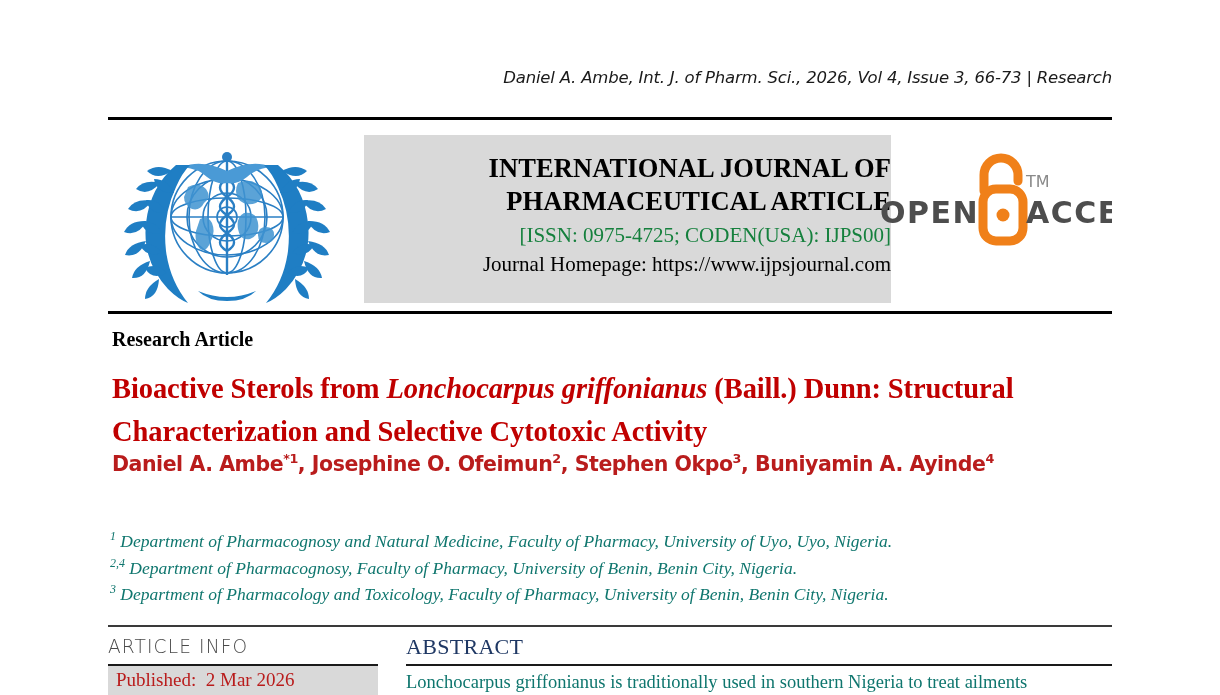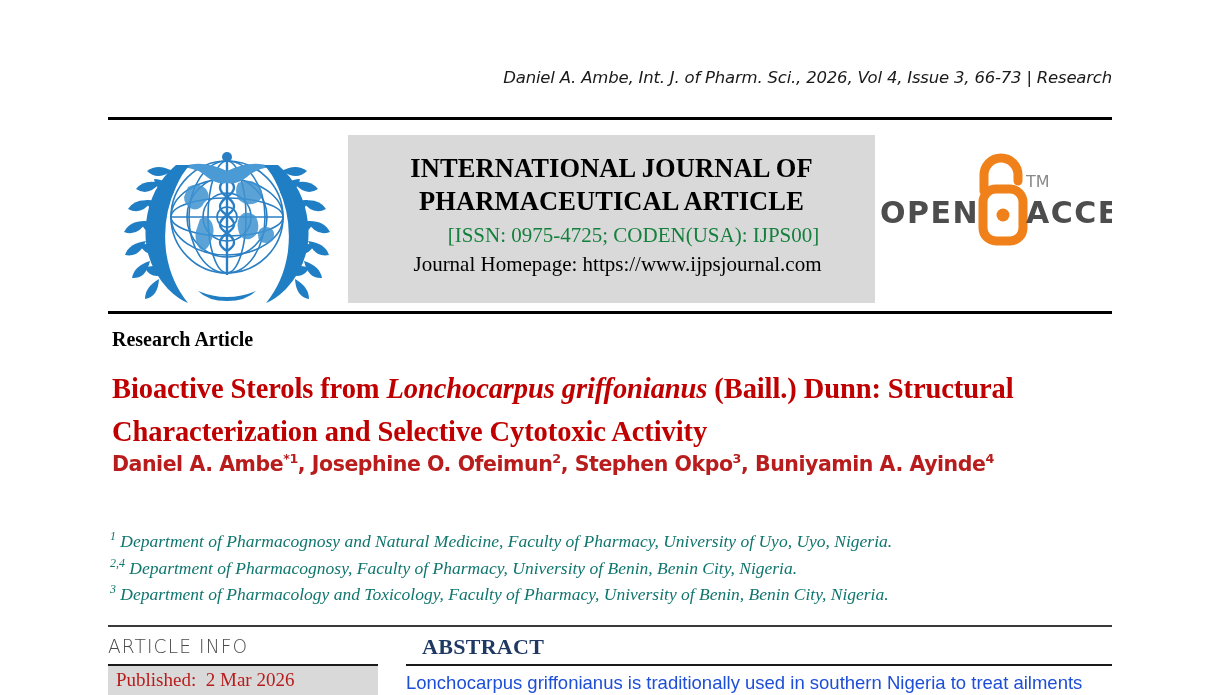--- a/index.html
+++ b/index.html
@@ -76,26 +76,26 @@
     position: absolute;
     left: 8px;
     top: 2px;
     width: 222px;
     height: 168px;
   }
   .logo-who svg { display: block; }
 
   .masthead-box {
     position: absolute;
-    left: 240px;
+    left: 256px;
     top: 2px;
     width: 527px;
     height: 168px;
     background: #d9d9d9;
-    text-align: center;
+    text-align: right;
     box-sizing: border-box;
     padding-top: 17px;
   }
   .journal-title {
     font-family: "Liberation Serif", serif;
     font-weight: bold;
     font-size: 26.5px;
     line-height: 33px;
     color: #000000;
     letter-spacing: 0.1px;
@@ -223,43 +223,42 @@
     font-size: 19px;
     color: #b91c1c;
     white-space: nowrap;
   }
 
   .abstract-head {
     position: absolute;
     left: 406px;
     top: 634px;
     font-family: "Liberation Serif", serif;
-    font-weight: bold;
+    font-weight: normal;
     font-size: 22px;
     letter-spacing: 0.3px;
     color: #1F3864;
-    margin-left: 16px;
   }
   .abstract-rule {
     position: absolute;
     left: 406px;
     top: 664px;
     width: 706px;
     height: 2px;
     background: #1a1a1a;
   }
   .abstract-body {
     position: absolute;
     left: 406px;
     top: 670px;
     width: 706px;
-    font-family: Liberation Sans, sans-serif;
+    font-family: Liberation Serif, serif;
     font-size: 18.5px;
     line-height: 25px;
-    color: #1d4ed8;
+    color: #0f766e;
     text-align: justify;
     text-justify: inter-word;
   }
   .abstract-body > span { display: inline; }
 </style>
 </head>
 <body>
 
 <div class="page">
 

